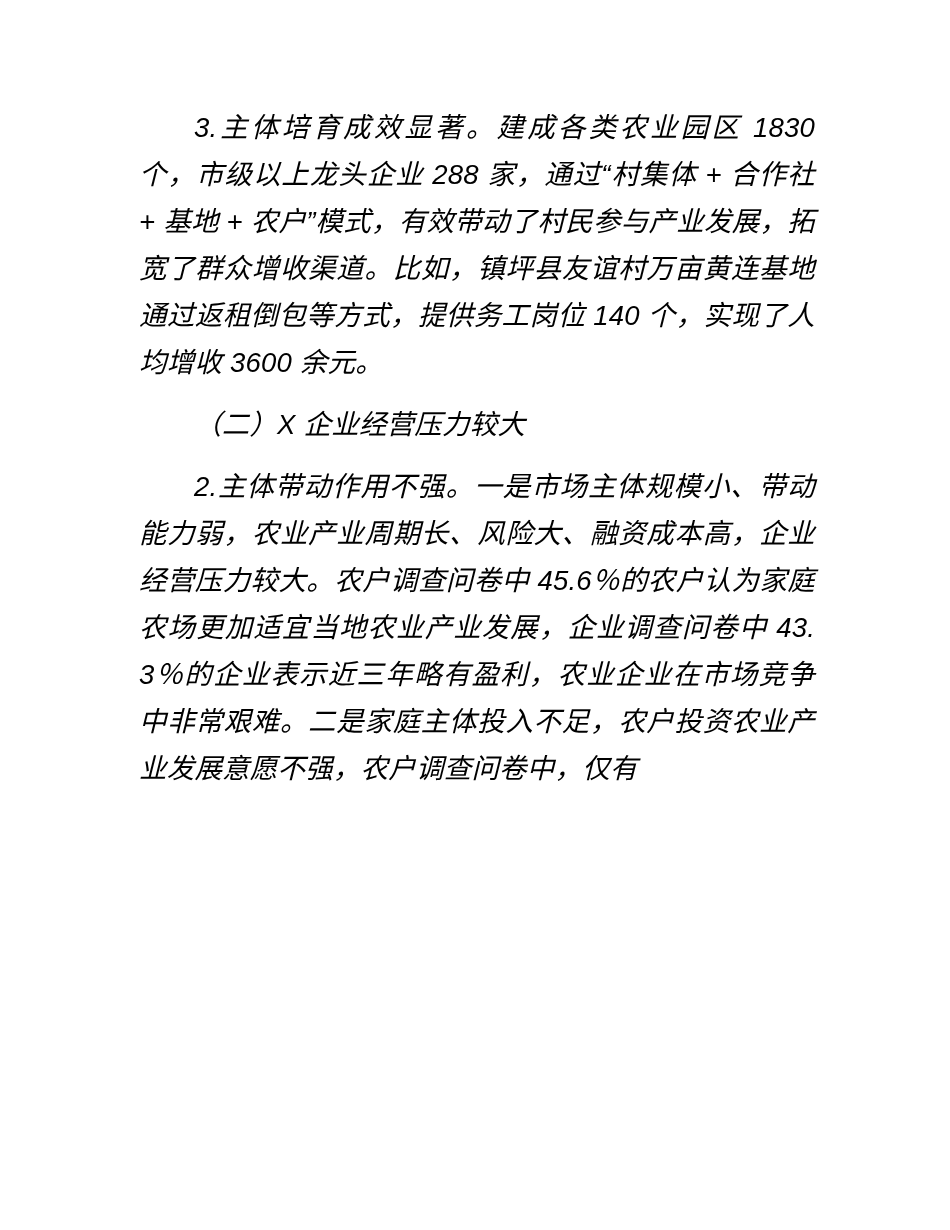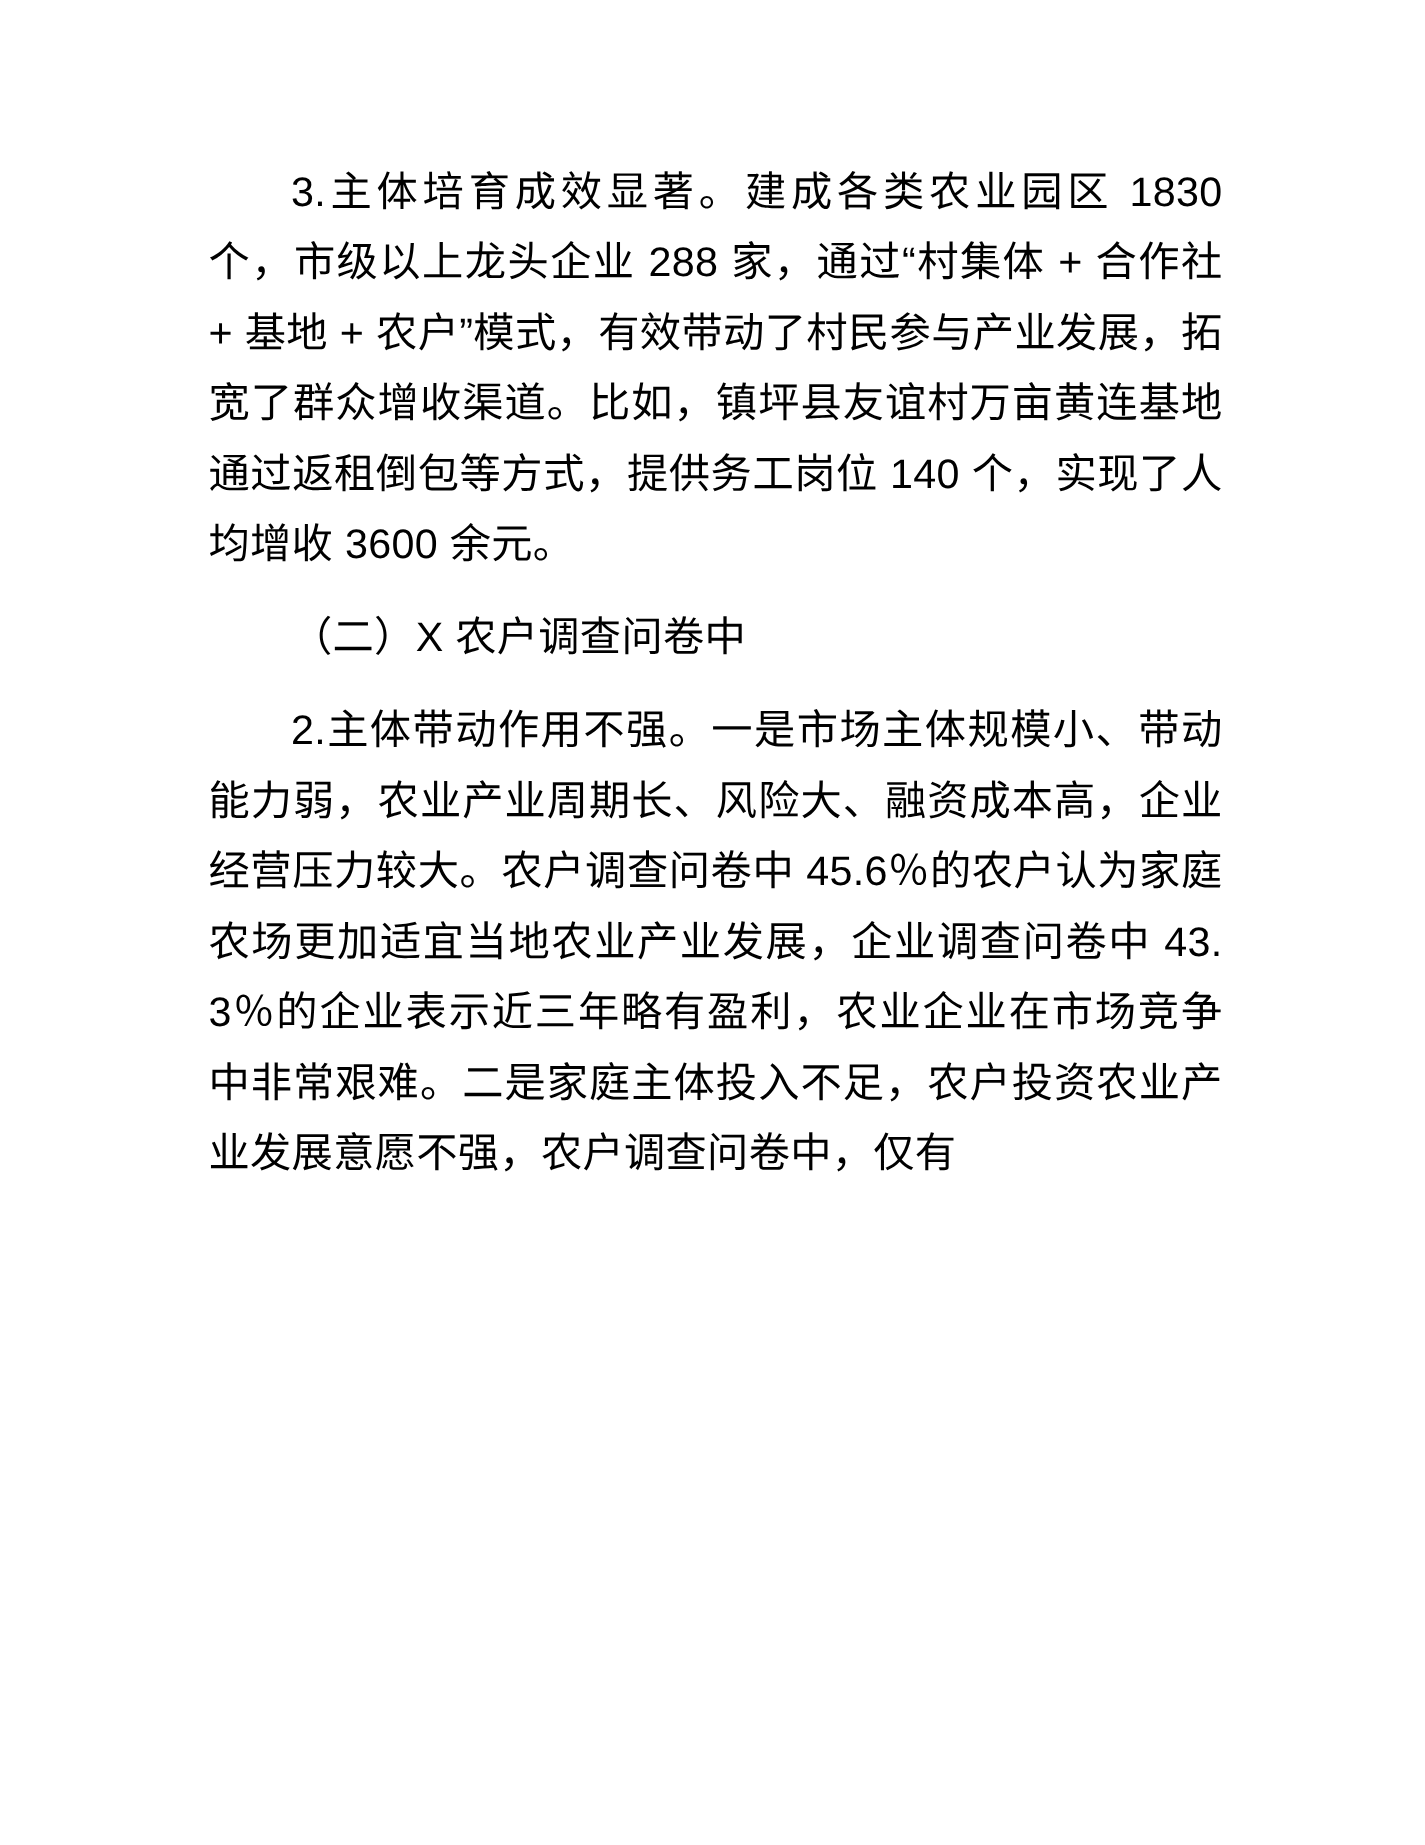--- a/index.html
+++ b/index.html
@@ -30,20 +30,21 @@
     font-family: "Liberation Sans", "DejaVu Sans", sans-serif;
     font-size: 27.5px;
     line-height: 47px;
     color: #000000;
     text-align: justify;
     text-justify: inter-character;
     text-align-last: left;
     letter-spacing: 0.2px;
     margin: 0 0 15px 0;
     word-break: break-all;
+    font-style: italic;
     -webkit-font-smoothing: antialiased;
   }
 
   .para.indent {
     text-indent: 55px;
   }
 
   .para.heading {
     text-indent: 55px;
     text-align: left;
@@ -56,19 +57,19 @@
 </style>
 </head>
 <body>
 
 <div class="page">
   <div class="doc-body">
 
     <p class="para indent">3.主体培育成效显著。建成各类农业园区 1830 个，市级以上龙头企业 288 家，通过“村集体 + 合作社 + 基地 + 农户”模式，有效带动了村民参与产业发展，拓宽了群众增收渠道。比如，镇坪县友谊村万亩黄连基地通过返租倒包等方式，提供务工岗位 140 个，实现了人均增收 3600 余元。</p>
 
 
-    <p class="para heading">（二）X 农户调查问卷中</p>
+    <p class="para heading">（二）X 企业经营压力较大</p>
 
 
     <p class="para indent last">2.主体带动作用不强。一是市场主体规模小、带动能力弱，农业产业周期长、风险大、融资成本高，企业经营压力较大。农户调查问卷中 45.6％的农户认为家庭农场更加适宜当地农业产业发展，企业调查问卷中 43.3％的企业表示近三年略有盈利，农业企业在市场竞争中非常艰难。二是家庭主体投入不足，农户投资农业产业发展意愿不强，农户调查问卷中，仅有</p>
 
   </div>
 </div>
 
 </body></html>

